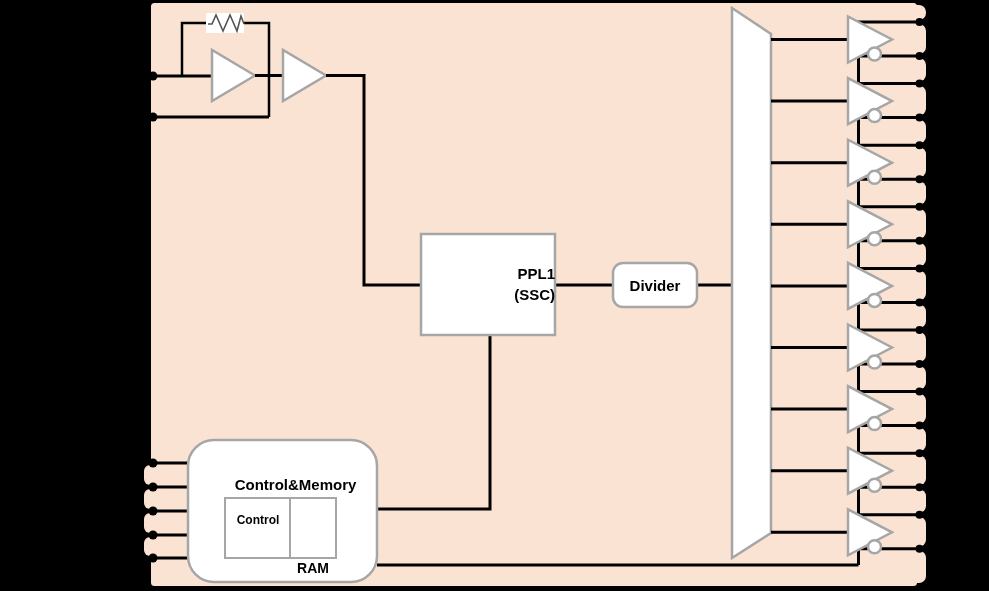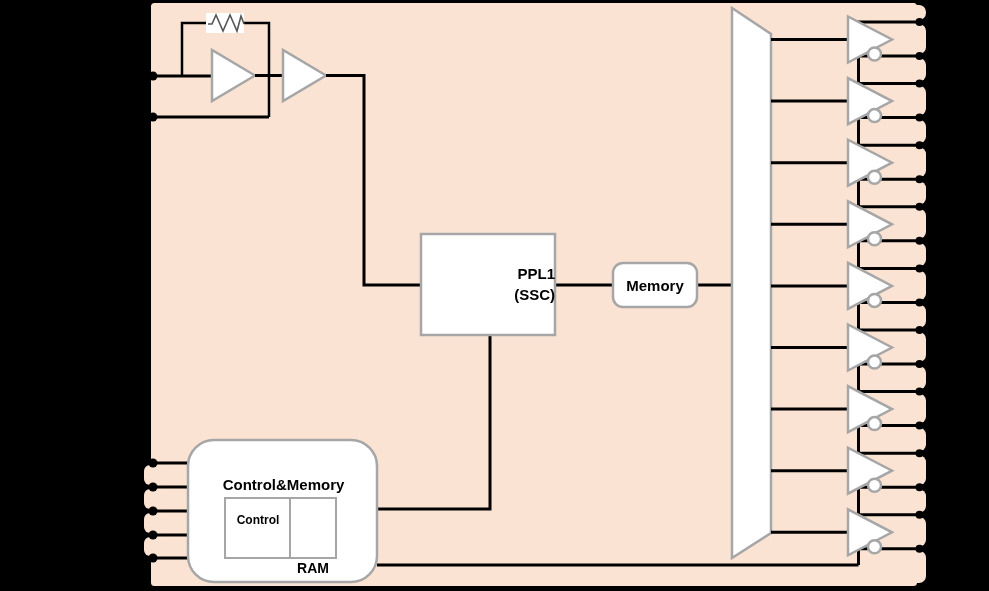--- a/index.html
+++ b/index.html
@@ -4,21 +4,21 @@
 <style>
   html,body{margin:0;padding:0;background:#000;}
   .stage{position:relative;width:989px;height:591px;background:#000;overflow:hidden;
          font-family:"Liberation Sans",sans-serif;}
   .stage svg{position:absolute;left:0;top:0;}
   .lbl{position:absolute;display:flex;align-items:center;justify-content:center;
        font-weight:bold;color:#000;text-align:center;}
   .lbl.col{flex-direction:column;line-height:1.35;align-items:flex-end;}
   #pll-label{left:421px;top:234px;width:134px;height:101px;font-size:15px;}
   #divider-label{left:613px;top:263px;width:84px;height:44px;font-size:15px;}
-  #cm-title{left:190px;top:470px;width:187px;height:28px;font-size:15px;}
+  #cm-title{left:202px;top:470px;width:187px;height:28px;font-size:15px;}
   #control-label{left:225px;top:498px;width:66px;height:44px;font-size:12px;}
   #ram-label{left:290px;top:498px;width:46px;height:60px;font-size:14px;margin-top:40px;}
 </style>
 <style>
   .wire{stroke:#000000;stroke-width:3;}
   .wire.thin{stroke-width:2.5;}
   .shape{fill:#FFFFFF;stroke:#A6A6A6;stroke-width:2.5;}
   .shape.thin{stroke-width:2;}
   .dot{fill:#000000;}
   .rz{stroke:#555555;stroke-width:1.6;}
@@ -191,17 +191,17 @@
           <polygon points="848,509.29999999999995 848,555.3 892,532.3" class="shape"></polygon>
           <circle cx="874.5" cy="546.8" r="6.5" class="shape"></circle>
         </g>
       </g>
   </svg>
 
   <div class="lbl col" id="pll-label">
     <span>PPL1</span>
     <span>(SSC)</span>
   </div>
-  <div class="lbl" id="divider-label">Memory</div>
+  <div class="lbl" id="divider-label">Divider</div>
   <div class="lbl" id="cm-title">Control&amp;Memory</div>
   <div class="lbl" id="control-label">Control</div>
   <div class="lbl" id="ram-label">RAM</div>
 </div>
 
 </body></html>

